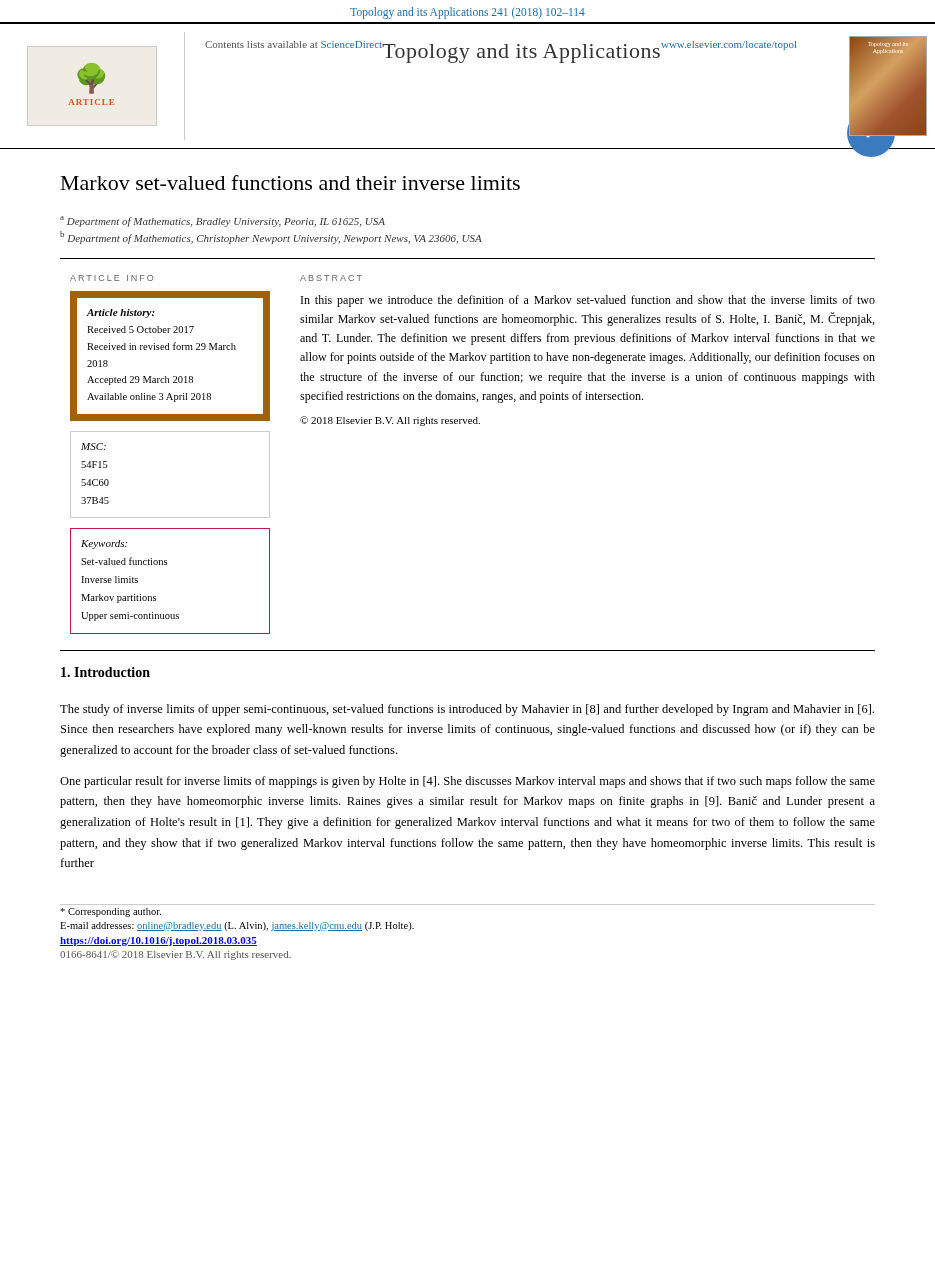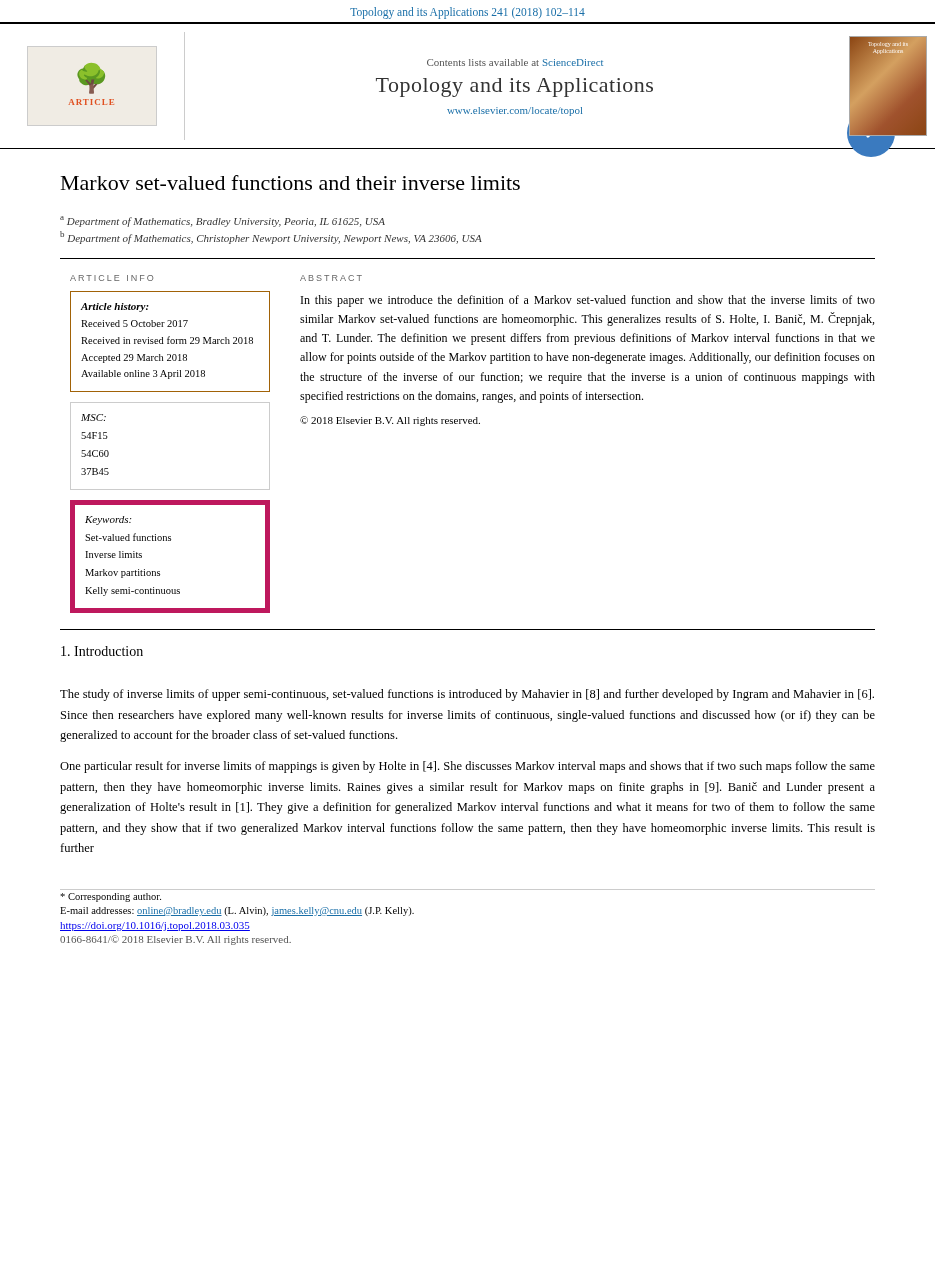--- a/index.html
+++ b/index.html
@@ -61,22 +61,22 @@
       font-weight: bold;
       color: #e05020;
       letter-spacing: 1px;
       margin-top: 4px;
     }
     .journal-header-center {
       flex: 1;
       text-align: center;
       padding: 6px 20px;
       display: flex;
-      flex-direction: column;
-      justify-content: center;
+      flex-direction: row;
+      justify-content: flex-start;
     }
     .contents-line {
       font-size: 11px;
       color: #555;
       margin-bottom: 4px;
     }
     .contents-line a { color: #1a6fa8; text-decoration: none; }
     .journal-title-header {
       font-size: 22px;
       font-weight: normal;
@@ -184,21 +184,21 @@
     
     .section-label {
       font-size: 9px;
       letter-spacing: 2px;
       color: #666;
       text-transform: uppercase;
       margin-bottom: 8px;
       font-family: Arial, sans-serif;
     }
     .info-box {
-      border: 1px solid #a16207;
+      border: 7px solid #a16207;
       padding: 8px 10px;
       margin-bottom: 10px;
     }
     .info-box-title {
       font-size: 11px;
       font-weight: bold;
       font-style: italic;
       margin-bottom: 4px;
     }
     .info-box-content {
@@ -213,21 +213,21 @@
     .msc-title {
       font-size: 11px;
       font-style: italic;
       margin-bottom: 4px;
     }
     .msc-content {
       font-size: 10.5px;
       line-height: 1.7;
     }
     .keywords-box {
-      border: 5px solid #be185d;
+      border: 1px solid #be185d;
       padding: 8px 10px;
     }
     .keywords-title {
       font-size: 11px;
       font-style: italic;
       margin-bottom: 4px;
     }
     .keywords-content {
       font-size: 10.5px;
       line-height: 1.7;
@@ -241,23 +241,23 @@
     }
     .copyright {
       font-size: 11px;
       text-align: left;
       margin-top: 8px;
     }
 
     
     .section-title {
       font-size: 14px;
-      font-weight: normal;
+      font-weight: bold;
       color: #000;
-      margin-bottom: 24px;
+      margin-bottom: 18px;
     }
     .body-text {
       font-size: 12.5px;
       line-height: 1.65;
       text-align: justify;
       margin-bottom: 10px;
     }
 
     
     .article-footer {
@@ -267,20 +267,21 @@
     }
     .footnote-text {
       font-size: 10.5px;
       margin-bottom: 3px;
     }
     .footnote-text a { color: #1a6fa8; }
     .doi-line {
       font-size: 11px;
       color: #1a6fa8;
       margin-top: 0;
+      font-weight: bold;
     }
     .issn-line {
       font-size: 11px;
       color: #555;
       margin-top: 2px;
     }
   </style>
 </head>
 <body>
 
@@ -359,21 +360,21 @@
           <div>37B45</div>
         </div>
       </div>
 
       <div class="keywords-box">
         <div class="keywords-title">Keywords:</div>
         <div class="keywords-content">
           <div>Set-valued functions</div>
           <div>Inverse limits</div>
           <div>Markov partitions</div>
-          <div>Kelly semi-continuous</div>
+          <div>Upper semi-continuous</div>
         </div>
       </div>
     </div>
 
     <div class="col-right">
       <div class="section-label">ABSTRACT</div>
       <div class="abstract-text">In this paper we introduce the definition of a Markov set-valued function and show that the inverse limits of two similar Markov set-valued functions are homeomorphic. This generalizes results of S. Holte, I. Banič, M. Črepnjak, and T. Lunder. The definition we present differs from previous definitions of Markov interval functions in that we allow for points outside of the Markov partition to have non-degenerate images. Additionally, our definition focuses on the structure of the inverse of our function; we require that the inverse is a union of continuous mappings with specified restrictions on the domains, ranges, and points of intersection.</div>
       <div class="copyright">© 2018 Elsevier B.V. All rights reserved.</div>
     </div>
 
@@ -391,21 +392,21 @@
 
   <div class="article-footer">
     <div class="footnote-text">
       <span>* Corresponding author.</span>
     </div>
     <div class="footnote-text">
       <span>E-mail addresses:</span>
       <a href="#">online@bradley.edu</a>
       <span>(L. Alvin),</span>
       <a href="#">james.kelly@cnu.edu</a>
-      <span>(J.P. Kelly).</span>
+      <span>(J.P. Holte).</span>
     </div>
     <div class="doi-line">
       <a href="#">https://doi.org/10.1016/j.topol.2018.03.035</a>
     </div>
     <div class="issn-line">0166-8641/© 2018 Elsevier B.V. All rights reserved.</div>
   </div>
 
 </div>
 
 </body></html>

